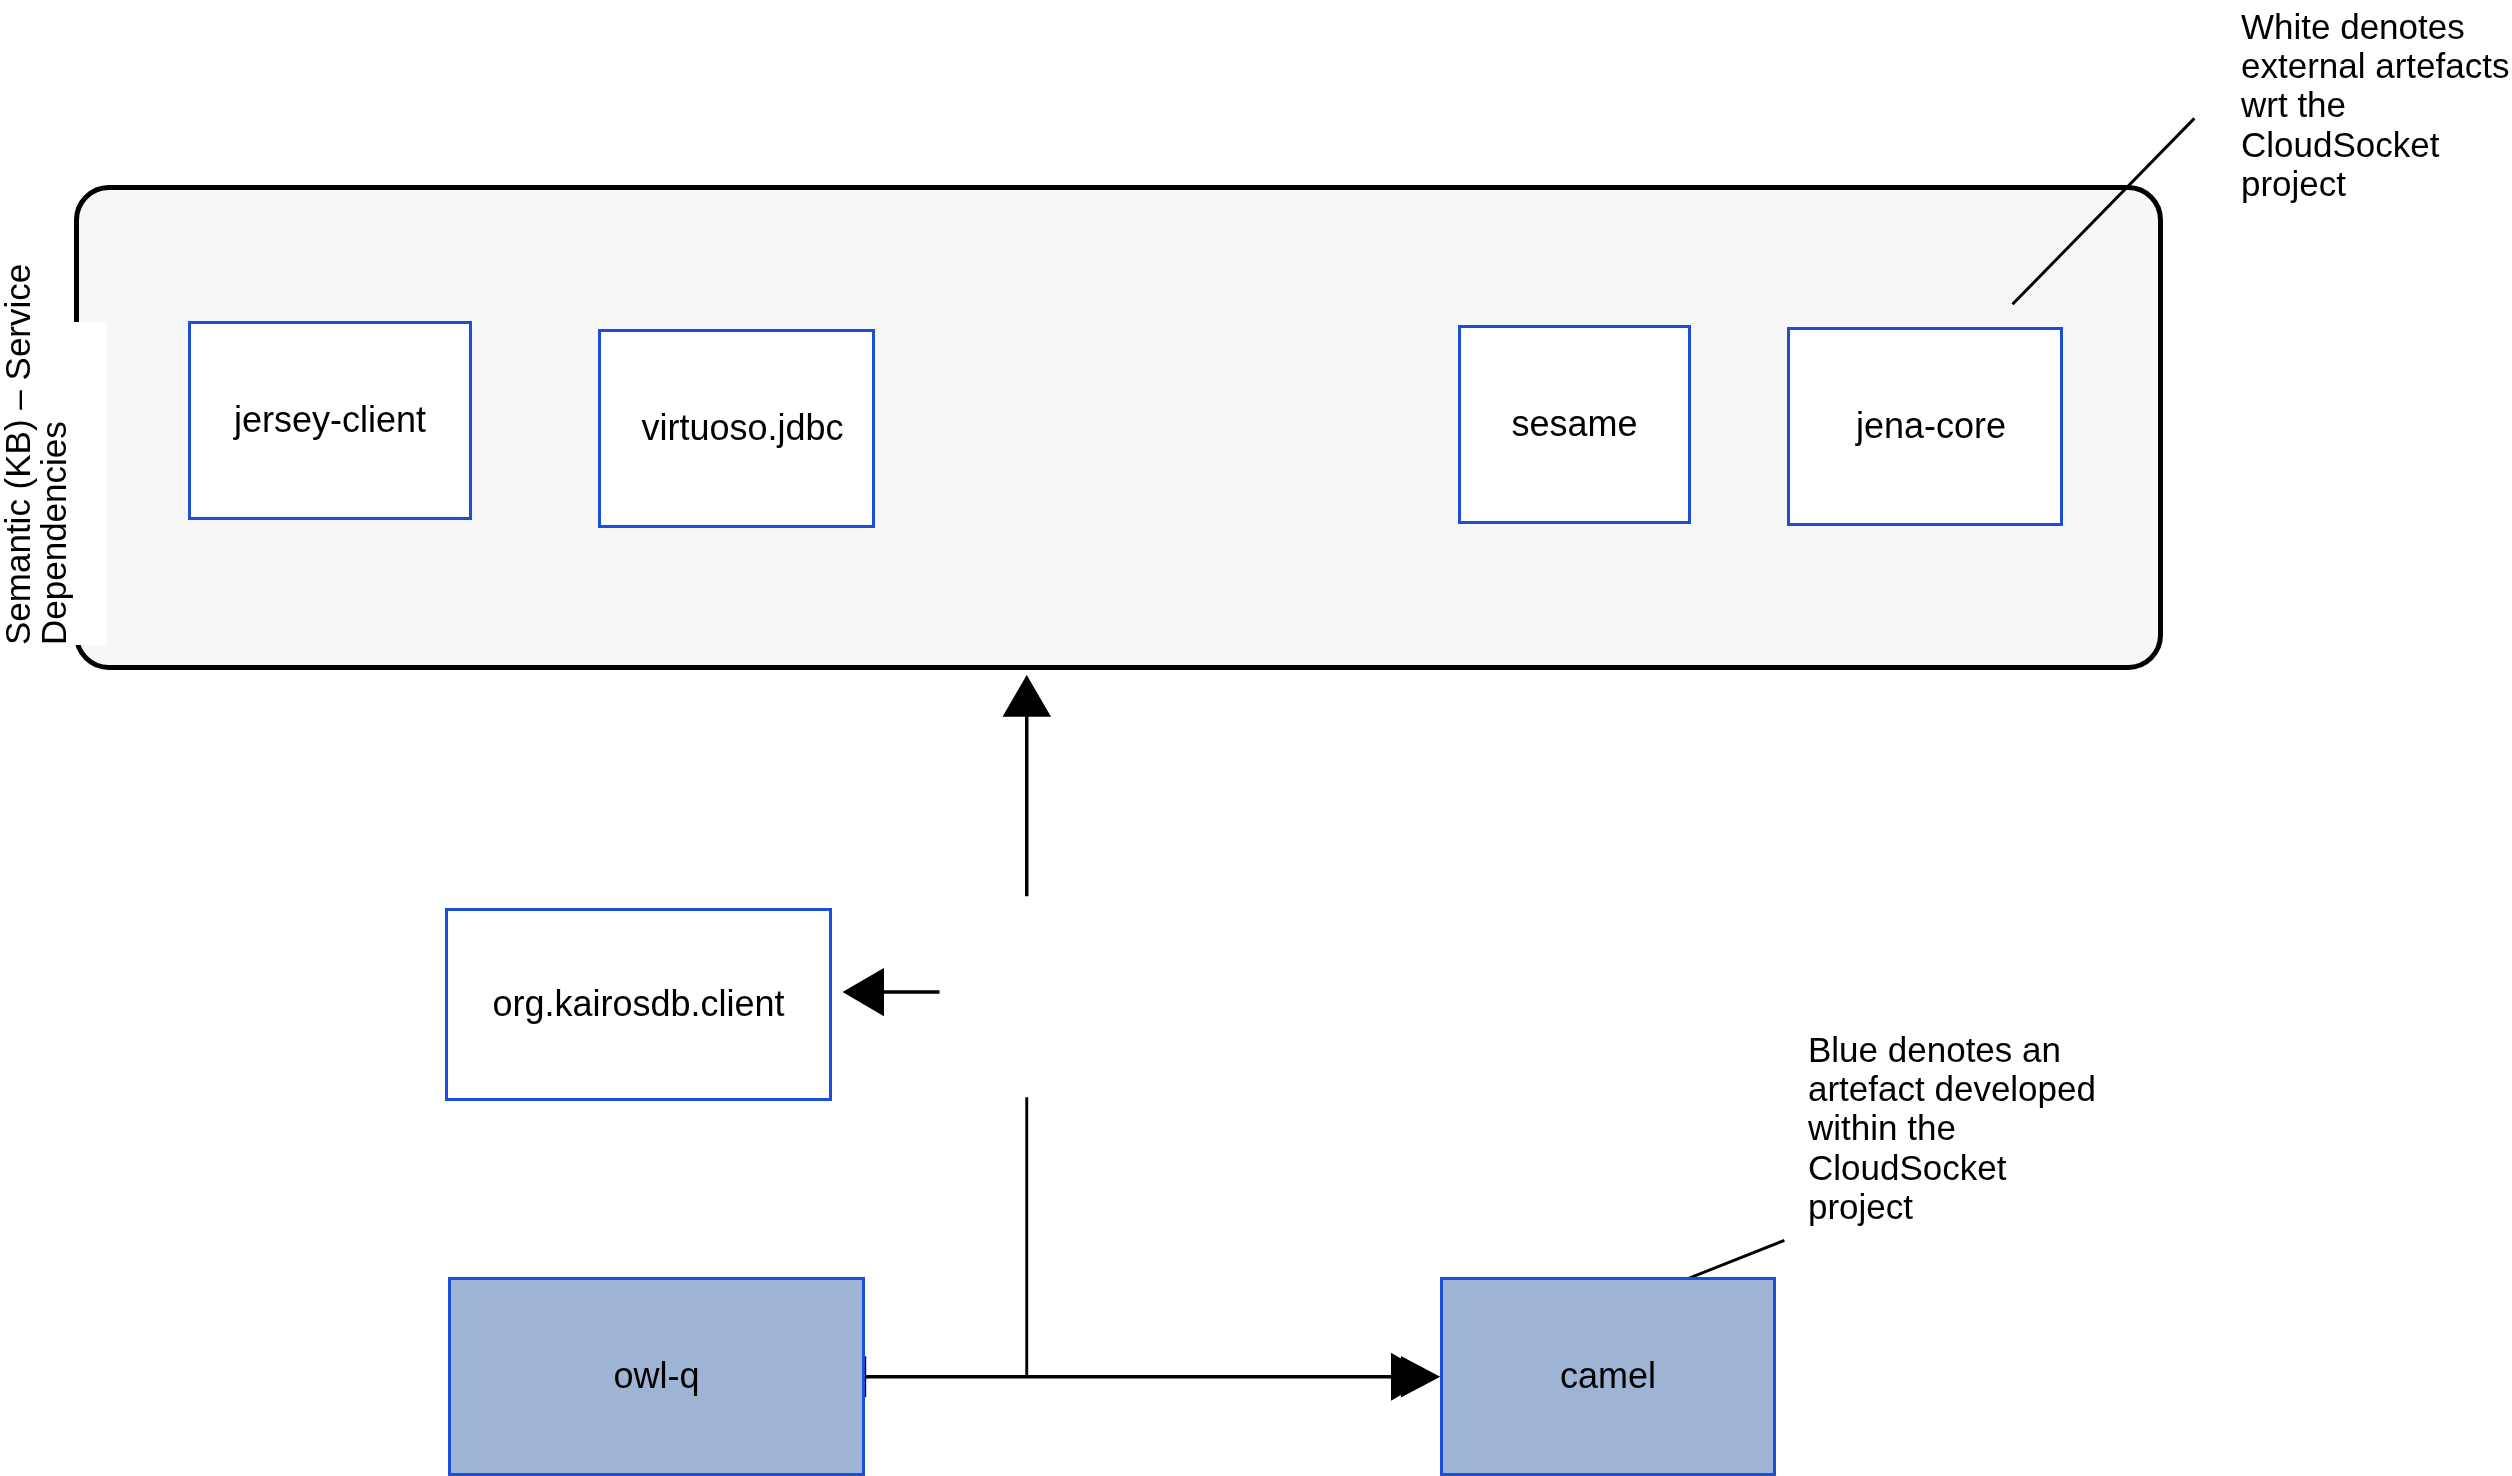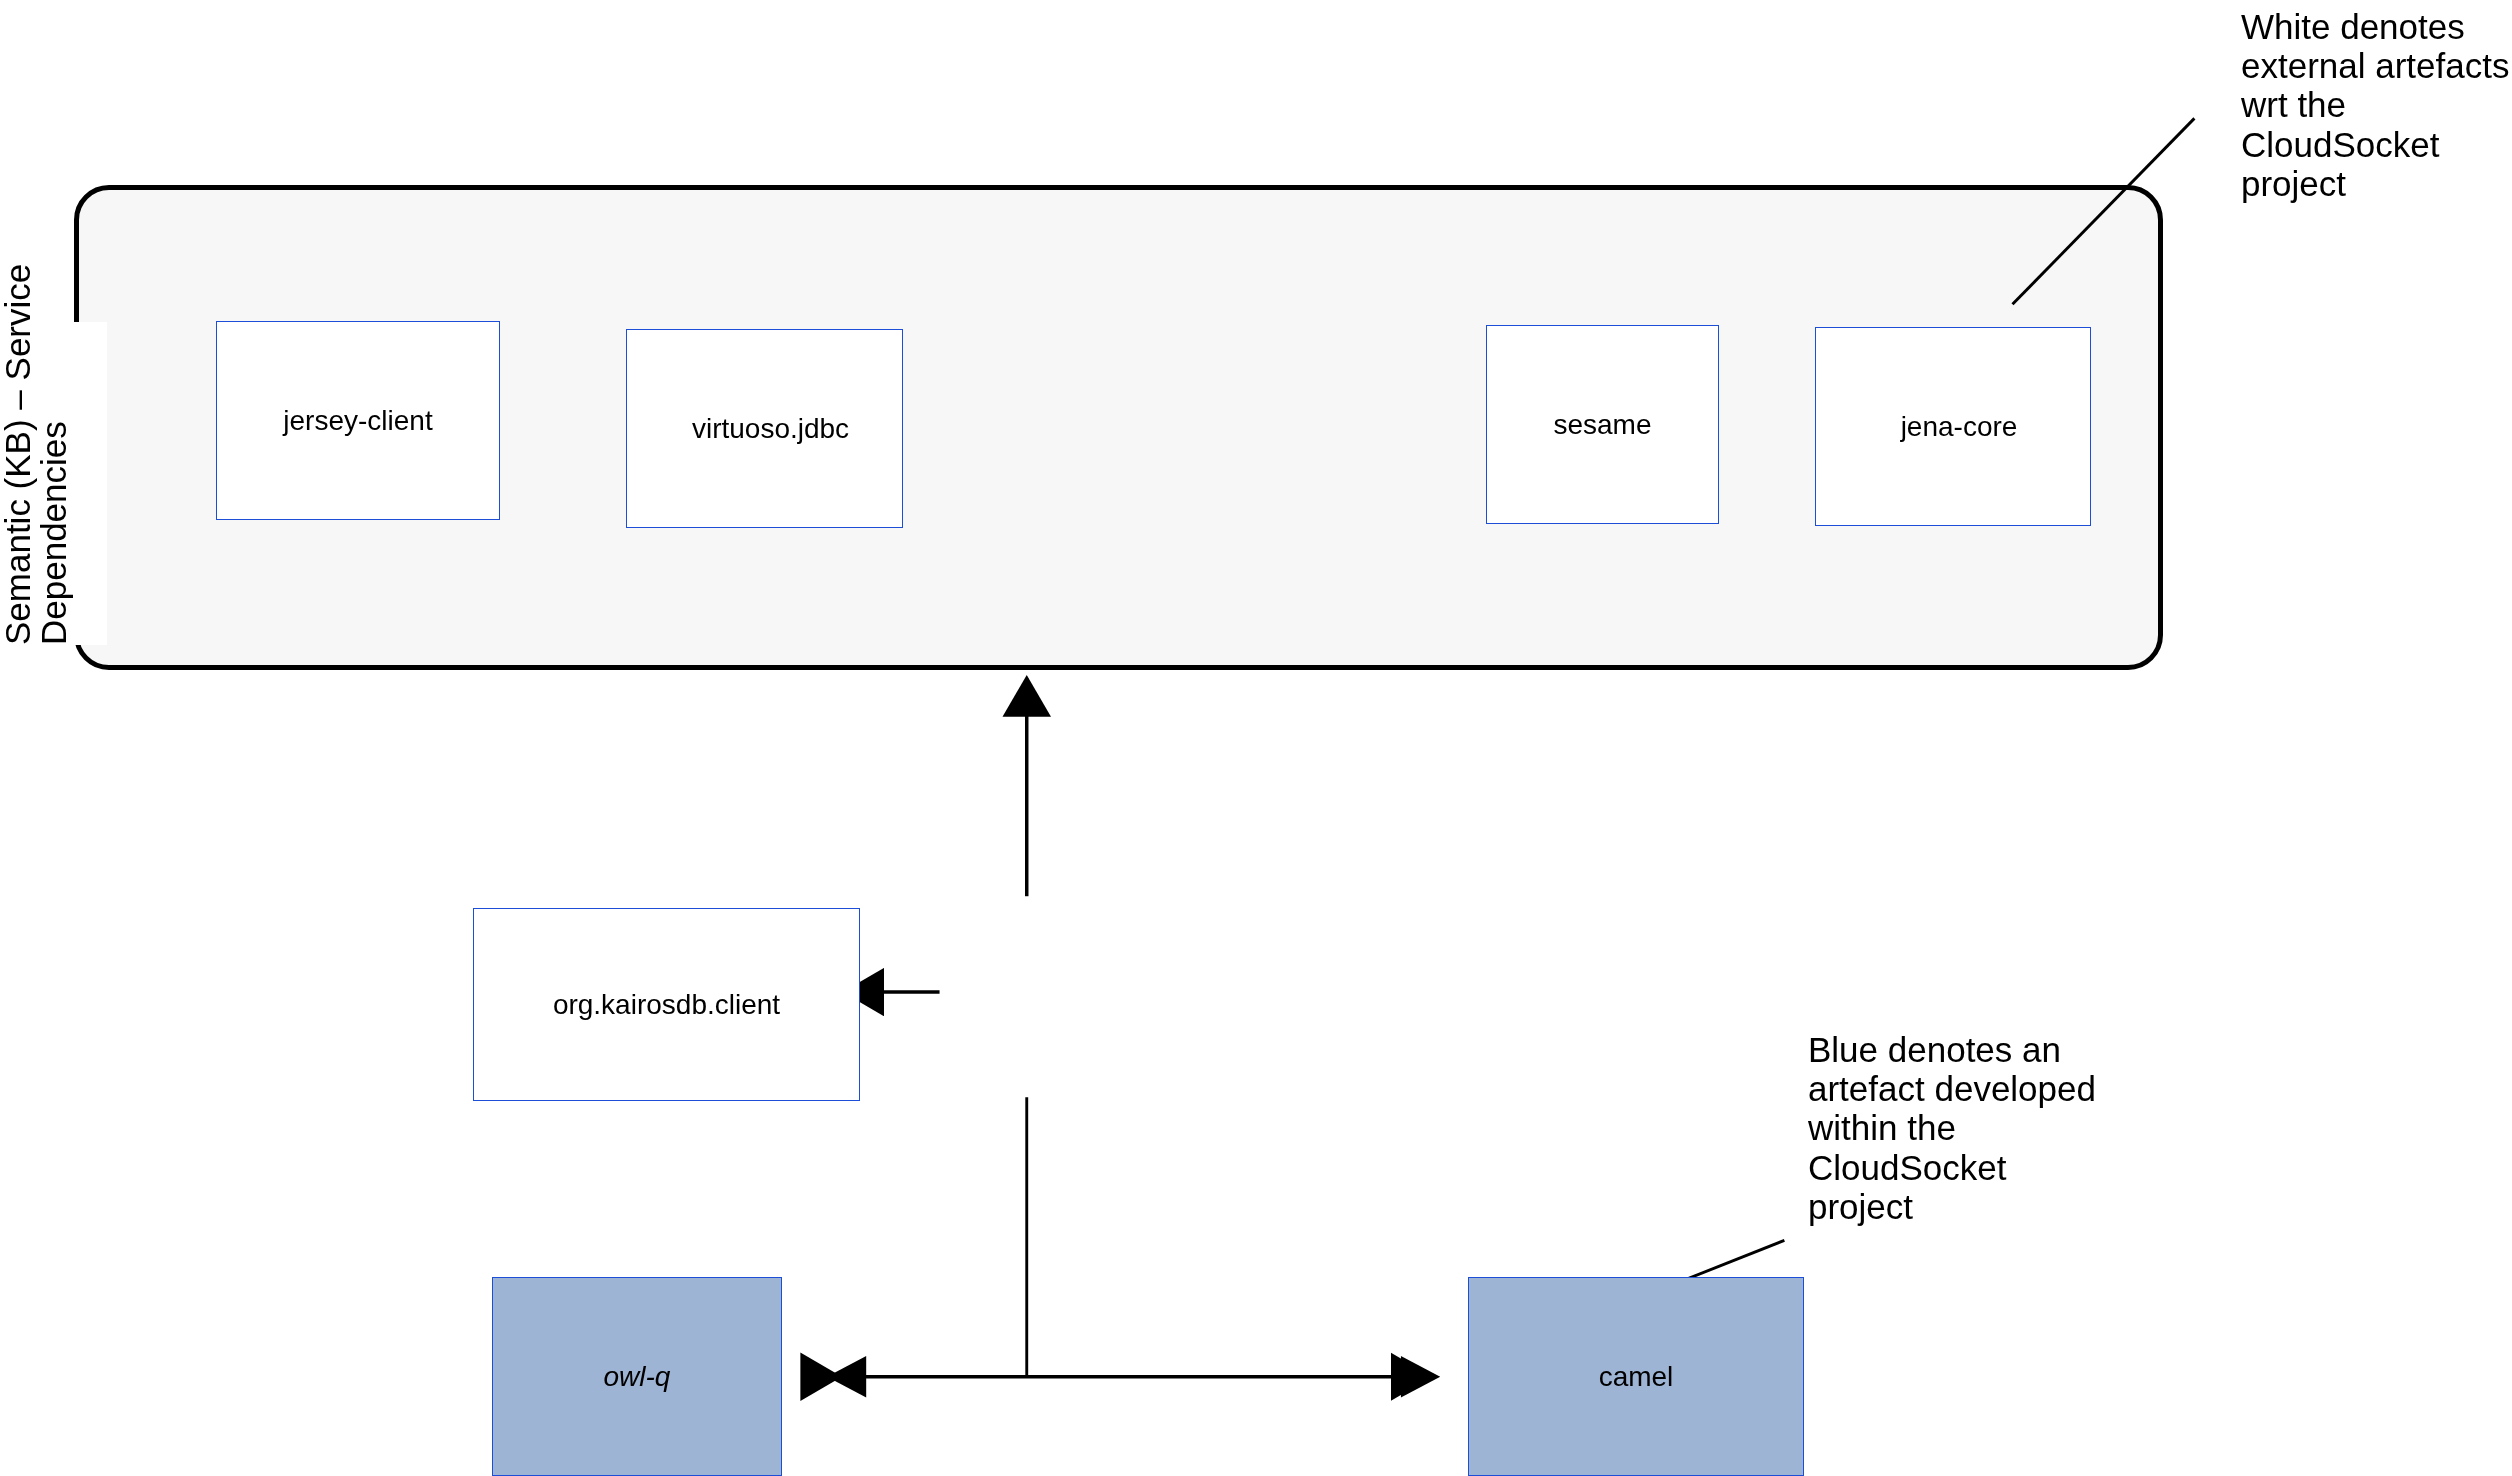--- a/index.html
+++ b/index.html
@@ -32,43 +32,42 @@
     z-index:6;
   }
   .side-label span{display:block;}
 
   
   .node{
     position:absolute;
     box-sizing:border-box;
     display:flex;align-items:center;justify-content:center;
     text-align:center;
-    font-size:28px;
+    font-size:36px;
     line-height:1.12;
     background:#ffffff;
-    border:1px solid #1d4ed8;
+    border:3px solid #1d4ed8;
     z-index:3;
-    margin-left:28px;
   }
   .node.blue{background:#9DB4D4;}
   .node.thick{border-width:9.2px;}
 
   
   #n-jersey   {left:188px;  top:321px;  width:284px; height:199px;}
   #n-vjdbc    {left:598px; top:329px;  width:277px; height:199px;padding-left:12px;}
   #n-vsesame  {left:999px; top:326px;  width:354px; height:199px;}
   #n-sesame   {left:1458px; top:325px;  width:233px; height:199px;}
   #n-jena     {left:1787px; top:327px;  width:276px; height:199px;padding-left:12px;}
 
   
   #n-kairos   {left:445px;  top:908px; width:387px; height:193px;}
   #n-harvester{left:940px; top:896px; width:175px; height:201px;}
 
   
-  #n-owlq     {left:464px;  top:1277px; width:290px; height:199px;font-style:italic;}
+  #n-owlq     {left:448px;  top:1277px; width:417px; height:199px;}
   #n-camel    {left:1440px; top:1277px; width:336px; height:199px;}
 
   
   #links{position:absolute;left:0;top:0;width:2512px;height:1476px;z-index:2;
          pointer-events:none;}
 
   
   .annotation{
     position:absolute;
     font-size:35px;

